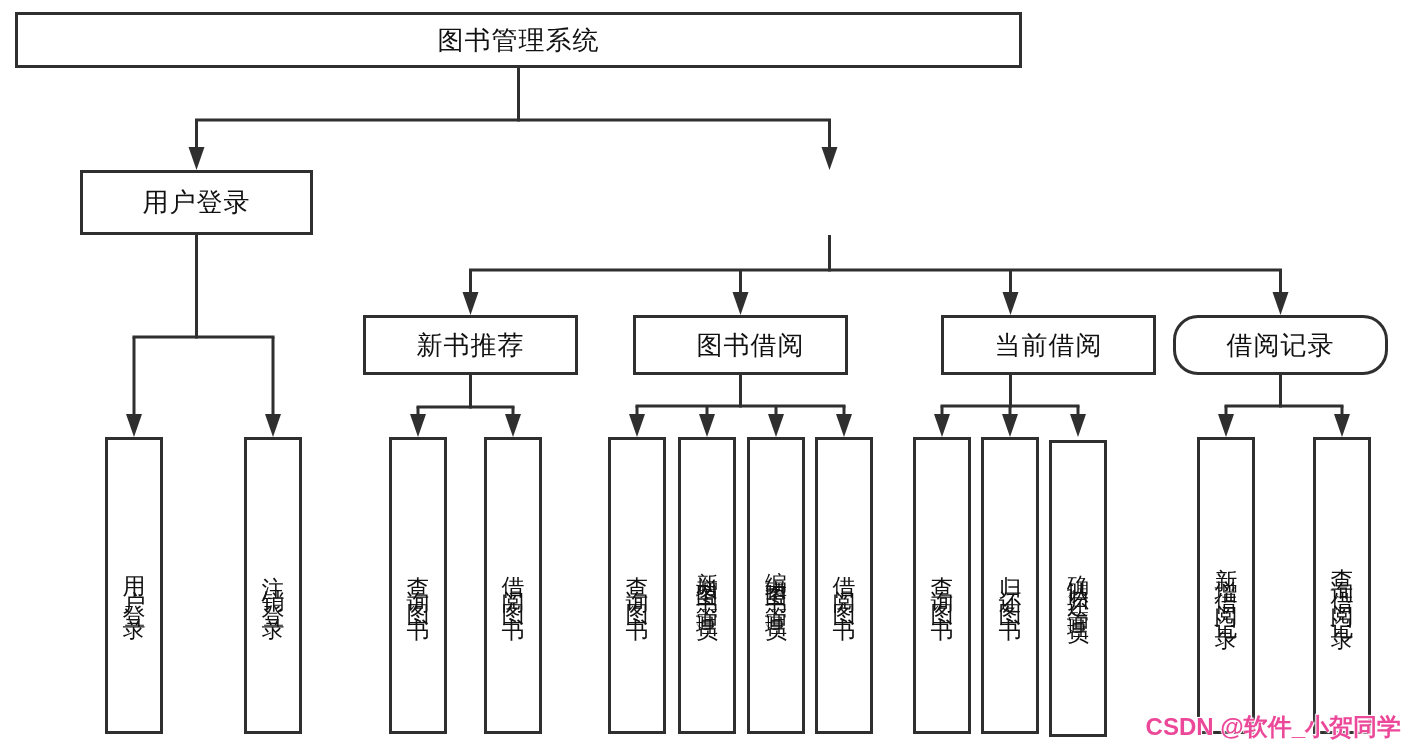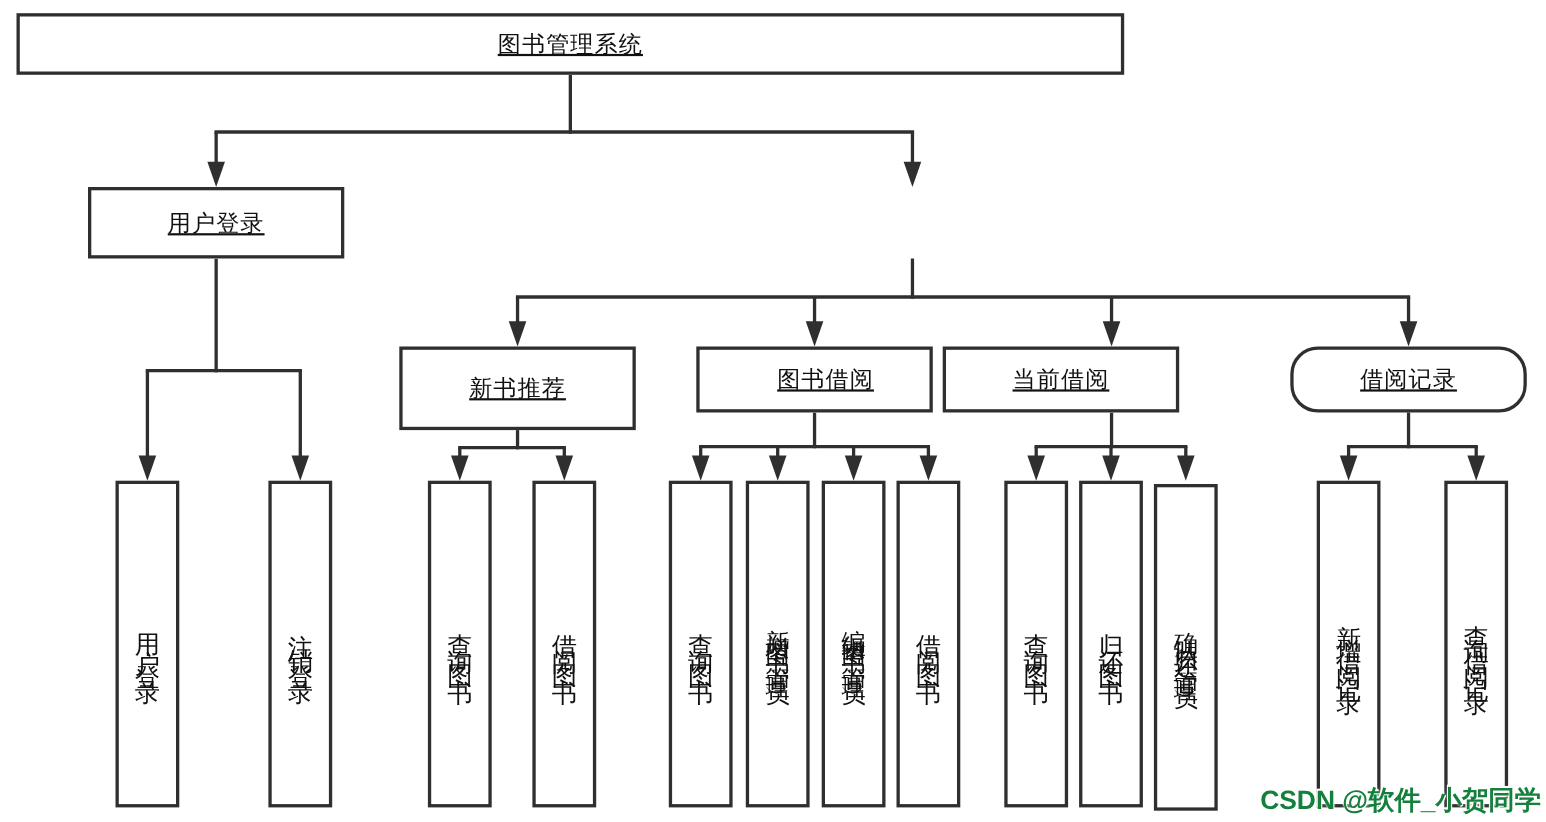--- a/index.html
+++ b/index.html
@@ -27,24 +27,23 @@
     box-sizing: border-box;
     background: #ffffff;
     border: 3px solid #2f2f2f;
     display: flex;
     align-items: center;
     justify-content: center;
     color: #111111;
     z-index: 2;
   }
   .h-node {
-    font-size: 21px;
+    font-size: 26px;
     letter-spacing: 1px;
     white-space: nowrap;
-    text-decoration: underline;
   }
   .v-node .vtext {
     writing-mode: vertical-rl;
     text-orientation: mixed;
     font-size: 23px;
     line-height: 1;
     letter-spacing: 14px;
   }
   .v-node .vtext.med {
     letter-spacing: 12px;
@@ -53,21 +52,21 @@
     font-size: 22px;
     letter-spacing: 7px;
   }
   #watermark {
     position: absolute;
     right: 4px;
     bottom: 4px;
     z-index: 3;
     font-size: 24px;
     font-weight: bold;
-    color: #15803d;
+    color: #ec4899;
     text-shadow: 1px 1px 0 #ffffff, -1px -1px 0 #ffffff, 0 0 3px #ffffff;
     white-space: nowrap;
   }
   line { stroke: #2f2f2f; stroke-width: 3; }
   polygon { fill: #2f2f2f; }
 </style>
 </head>
 <body>
 
 <div id="canvas">
@@ -135,27 +134,27 @@
   </svg>
 
   <div class="node h-node" style="left:15px; top:12px; width:1007px; height:56px;">
     <span>图书管理系统</span>
   </div>
 
   <div class="node h-node" style="left:80px; top:170px; width:233px; height:65px;">
     <span>用户登录</span>
   </div>
 
-  <div class="node h-node" style="left:363px; top:315px; width:215px; height:76px;">
+  <div class="node h-node" style="left:363px; top:315px; width:215px; height:60px;">
     <span>新书推荐</span>
   </div>
   <div class="node h-node" style="left:633px; top:315px; width:215px; height:60px;padding-left:20px;">
     <span>图书借阅</span>
   </div>
-  <div class="node h-node" style="left:857px; top:315px; width:215px; height:60px;">
+  <div class="node h-node" style="left:941px; top:315px; width:215px; height:60px;">
     <span>当前借阅</span>
   </div>
   <div class="node h-node" style="left:1173px; top:315px; width:215px; height:60px;border-radius:25px;">
     <span>借阅记录</span>
   </div>
 
   <div class="node v-node" style="left:105px; top:437px; width:58px; height:297px;">
     <span class="vtext">用户登录</span>
   </div>
   <div class="node v-node" style="left:244px; top:437px; width:58px; height:297px;">

